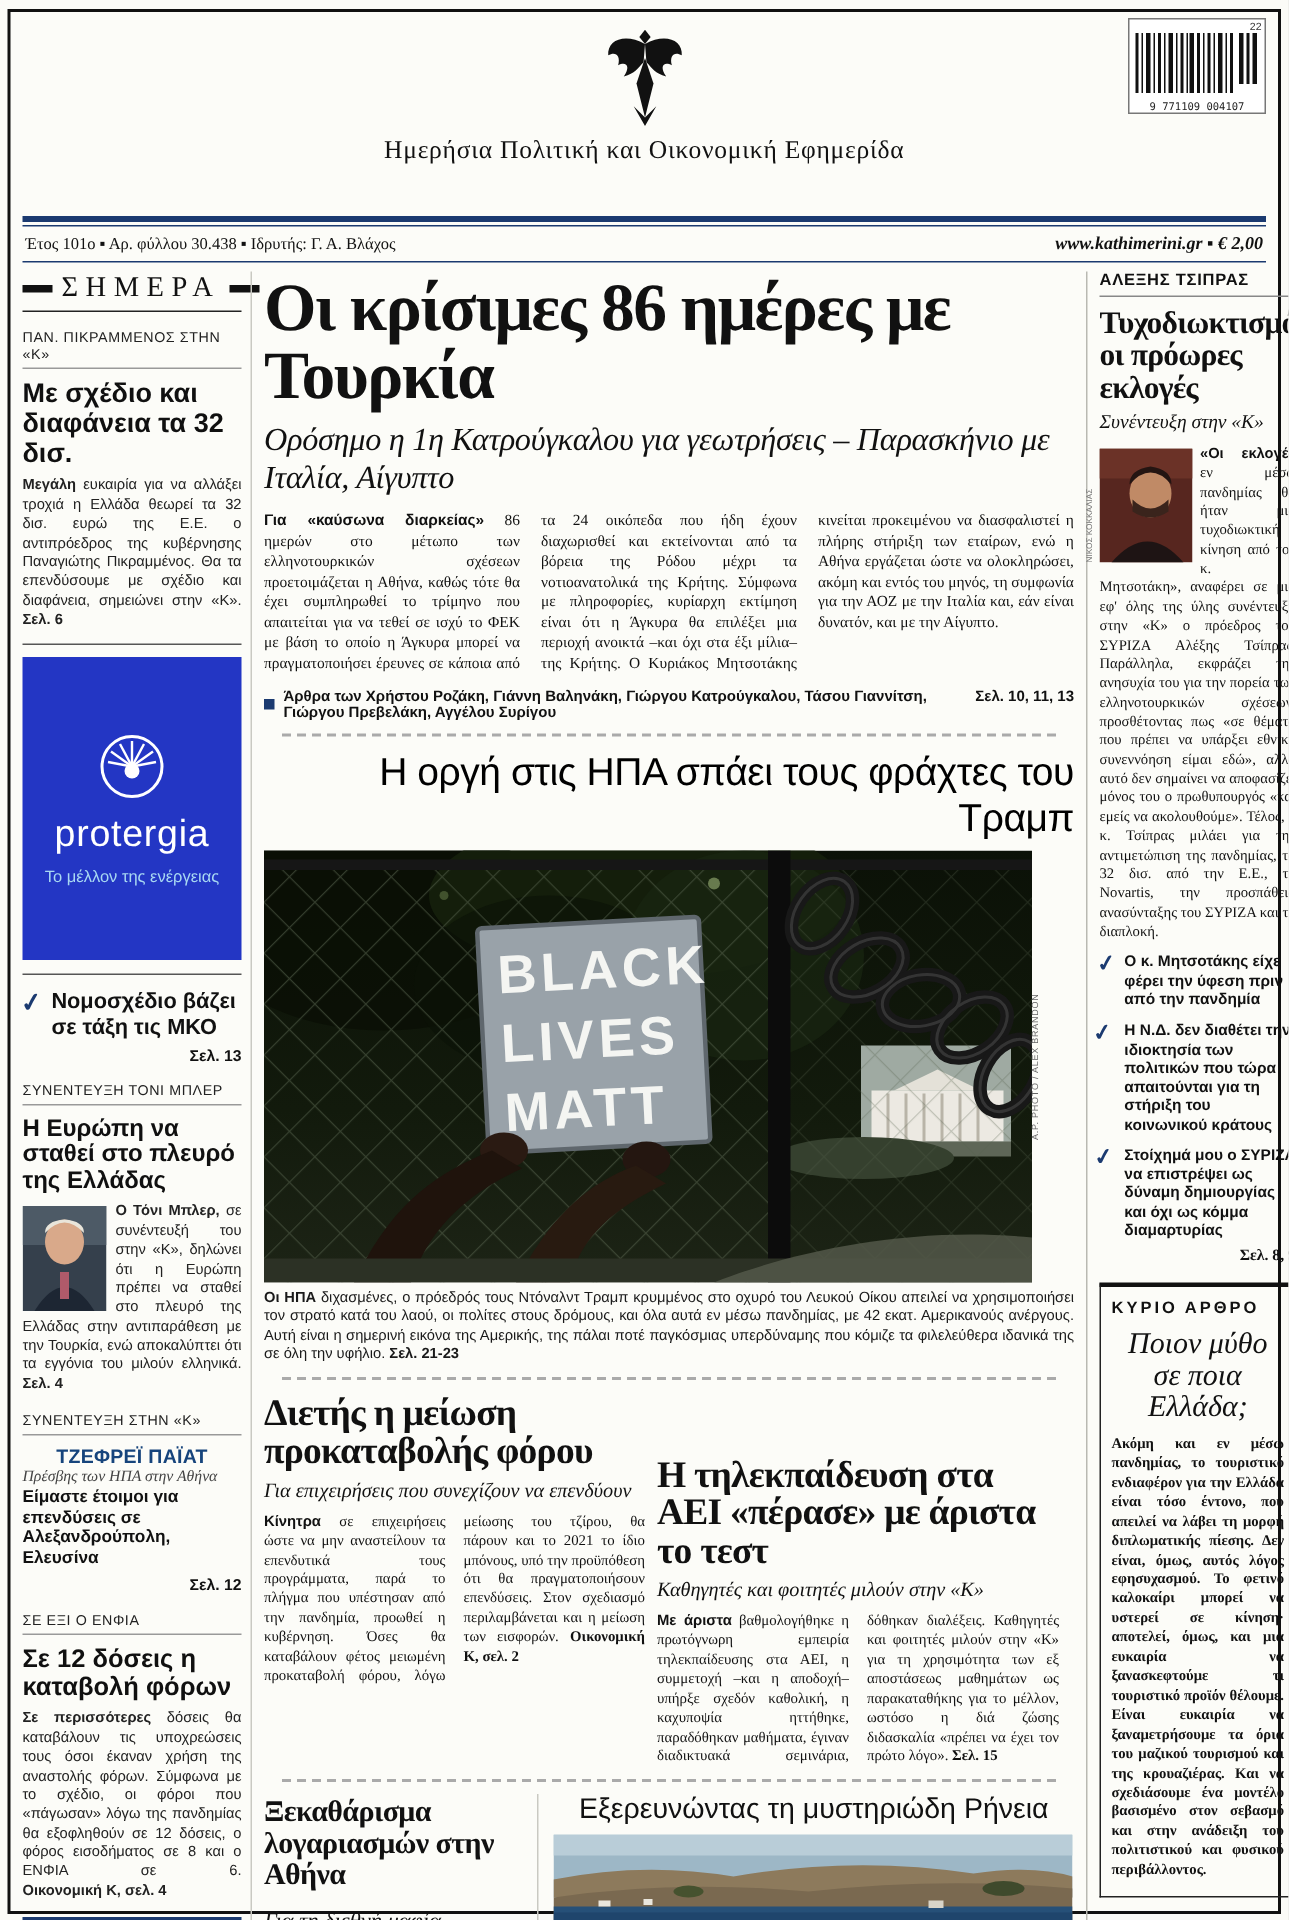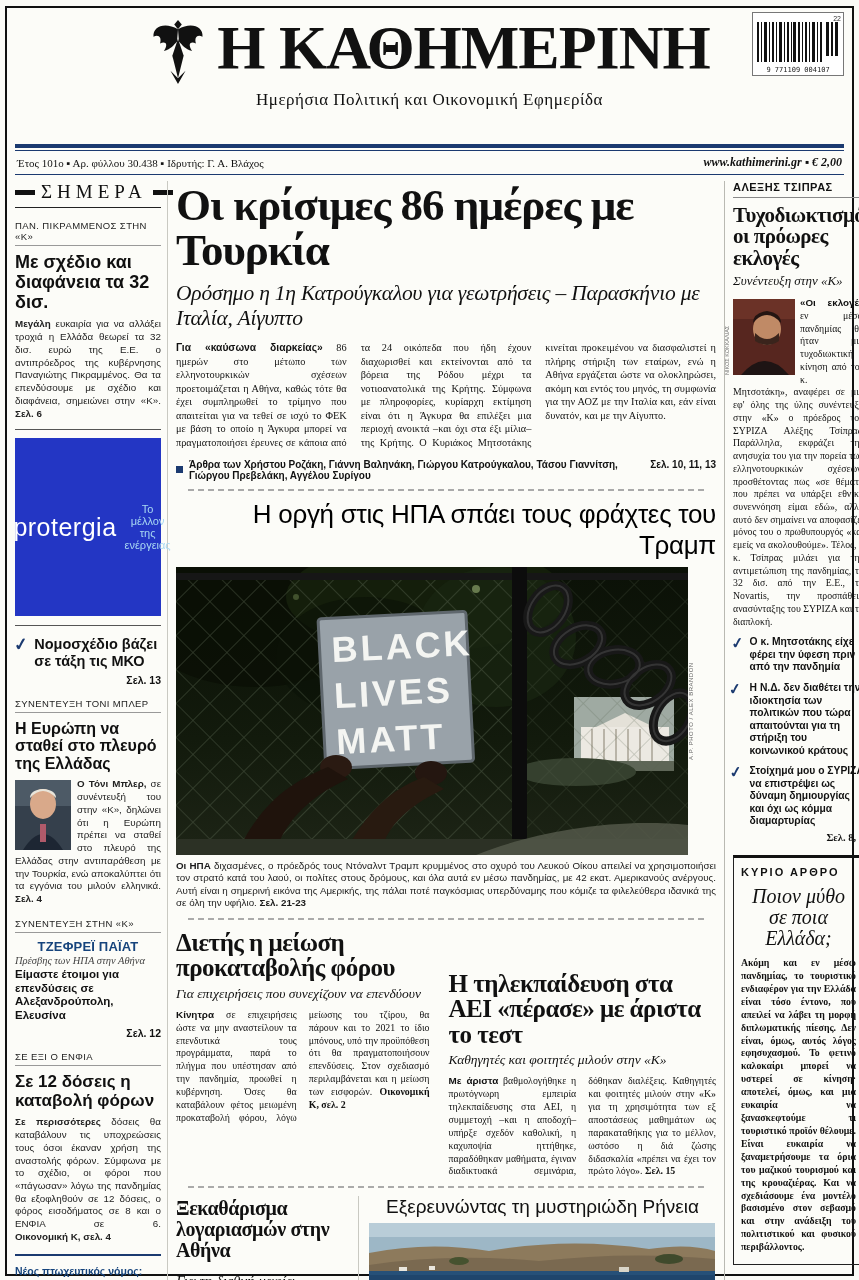--- a/index.html
+++ b/index.html
@@ -31,22 +31,22 @@
   
   .simera{display:flex;align-items:center;gap:6px;border-bottom:1px solid #222;padding-bottom:4px;}
   .simera .bar{width:20px;height:5px;background:#111;flex:0 0 auto;}
   .simera .t{font-family:"Liberation Serif",serif;font-size:19px;letter-spacing:5px;flex:1;text-align:center;}
   .kicker{font-size:9.5px;letter-spacing:.4px;color:#222;border-bottom:1px solid #999;
           padding:4px 0 3px 0;margin-top:8px;font-weight:500;}
   .sb-title{font-size:18px;font-weight:bold;line-height:1.1;margin:7px 0 6px 0;color:#101010;}
   .sb-body{font-size:9.8px;line-height:1.3;text-align:justify;color:#222;}
   .sb-body b.pg{white-space:nowrap;}
   .sb-rule{border-top:1px solid #555;margin:9px 0 0 0;}
-  .ad{margin-top:8px;background:#2336c4;height:178px;color:#fff;text-align:center;position:relative;
-      display:flex;align-items:center;justify-content:center;gap:8px;}
+  .ad{margin-top:8px;background:#2336c4;height:202px;color:#fff;text-align:center;position:relative;
+      display:flex;flex-direction:column;align-items:center;justify-content:center;gap:8px;}
   .ad .brand{font-size:25px;letter-spacing:.5px;font-weight:500;}
   .ad .tag{color:#a8d8f2;font-size:11px;}
   .checkitem{display:flex;gap:5px;margin-top:10px;}
   .checkmark{color:#1b3a70;font-weight:bold;font-size:17px;line-height:1;transform:rotate(-8deg);}
   .checkitem .txt{font-size:14.5px;font-weight:bold;line-height:1.15;}
   .pgright{text-align:right;font-weight:bold;font-size:10.5px;margin-top:4px;}
   .bluename{color:#16447c;font-weight:bold;font-size:13px;margin-top:6px;letter-spacing:.2px;text-align:center;}
   .rolel{font-family:"Liberation Serif",serif;font-style:italic;font-size:10.5px;color:#444;margin-top:1px;}
   .sb-strong{font-size:11.5px;font-weight:bold;line-height:1.2;margin-top:2px;}
   .navyrule{border-top:2px solid #1b3a70;margin-top:10px;}
@@ -66,21 +66,21 @@
   .dashsep{border-top:2px dashed #aaa;margin:8px 12px;}
   .photohead{font-family:"Liberation Sans",sans-serif;font-size:26px;text-align:right;color:#000000;
              margin:2px 0 6px 0;font-weight:500;letter-spacing:-.3px;}
   .photoarea{display:flex;}
   .photoarea svg{display:block;}
   .photocredit{writing-mode:vertical-rl;transform:rotate(180deg);font-family:"Liberation Sans",sans-serif;
                font-size:6px;color:#666;letter-spacing:.5px;text-align:center;width:12px;}
   .caption{font-family:"Liberation Sans",sans-serif;font-size:9.8px;line-height:1.28;text-align:justify;
            margin-top:5px;color:#1a1a1a;}
   .caption .cl{font-weight:bold;}
-  .tworow{display:flex;gap:19px;}
+  .tworow{display:flex;gap:8px;}
   .art h3{font-size:25px;font-weight:bold;line-height:1.02;letter-spacing:-.5px;margin:2px 0 5px 0;}
   .art .deck{font-style:italic;font-size:13.5px;margin:0 0 7px 0;}
   .art .body{font-size:9.9px;line-height:1.3;text-align:justify;column-count:2;column-gap:12px;}
   .bottomrow{display:flex;margin-top:2px;}
   .mafia{width:172px;flex:0 0 auto;padding-right:10px;}
   .mafia h3{font-size:20px;font-weight:bold;line-height:1.05;letter-spacing:-.4px;margin:2px 0 4px 0;}
   .mafia .deck{font-style:italic;font-size:15px;margin:12px 0 6px 0;}
   .mafia .body{font-size:9.8px;line-height:1.3;text-align:justify;}
   .rineia{flex:1;border-left:1px solid #c9c9c2;padding-left:10px;}
   .rineiahead{font-family:"Liberation Sans",sans-serif;font-size:19px;text-align:center;margin:0 0 5px 0;font-weight:500;}
@@ -110,21 +110,20 @@
 
   <div class="masthead">
     <div class="mast-row">
       <svg class="eagle" viewBox="0 0 60 70">
         <path fill="#111" d="M30 2 L34 7 L30 12 L26 7 Z"></path>
         <path fill="#111" d="M30 12 C16 4 3 9 4 20 C9 17 13 20 11 27 C17 24 20 28 15 35 C23 33 25 29 29 25 Z"></path>
         <path fill="#111" d="M30 12 C44 4 57 9 56 20 C51 17 47 20 49 27 C43 24 40 28 45 35 C37 33 35 29 31 25 Z"></path>
         <path fill="#111" d="M30 22 L36 40 L30 64 L24 40 Z"></path>
         <path fill="#111" d="M22 56 L30 64 L38 56 L30 70 Z"></path>
       </svg>
-      <div class="paper-title">Η ΚΑΘΗΜΕΡΙΝΗ</div>
     </div>
     <div class="paper-sub">Ημερήσια Πολιτική και Οικονομική Εφημερίδα</div>
     <div class="barcode-box">
       <div class="barcode-tag">22</div>
       <svg width="84" height="40" viewBox="0 0 84 40">
         <g fill="#111">
           <rect x="1" y="0" width="2" height="40"></rect>
               <rect x="5" y="0" width="1" height="40"></rect>
               <rect x="8" y="0" width="3" height="40"></rect>
           <rect x="13" y="0" width="1" height="40"></rect>

